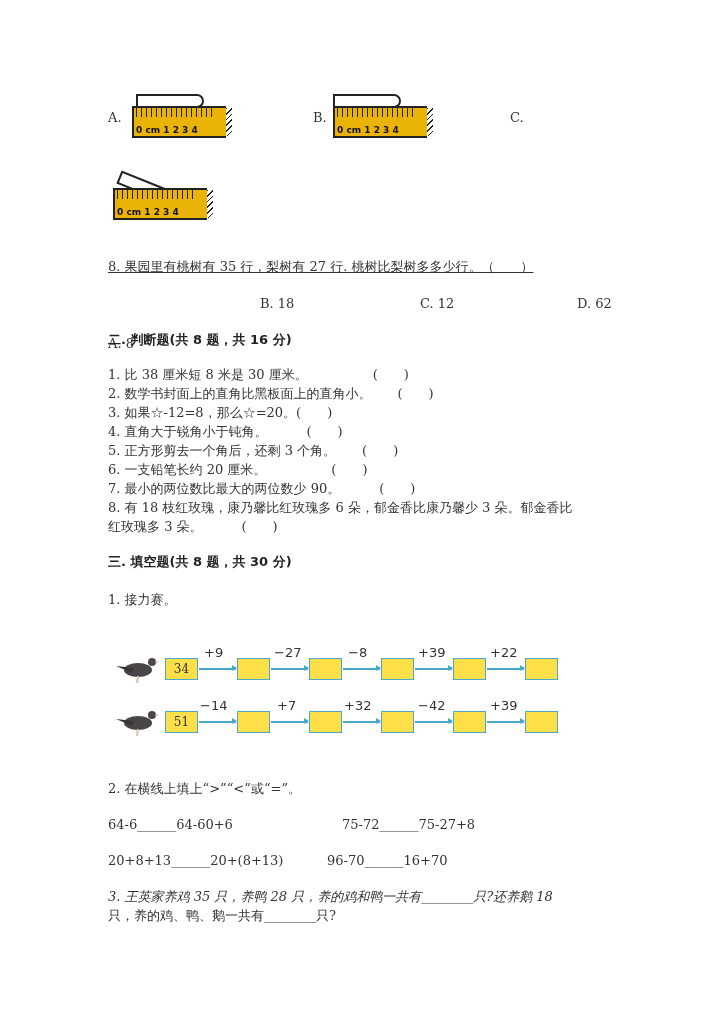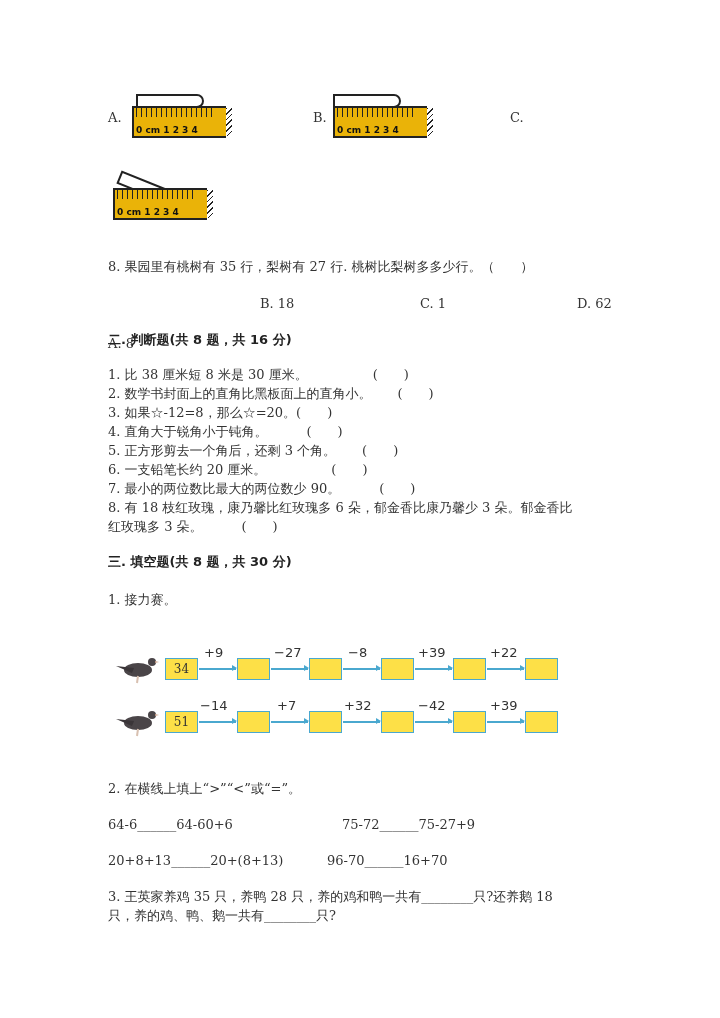--- a/index.html
+++ b/index.html
@@ -78,24 +78,24 @@
 <span class="abs opt-label" style="left:510px;top:110px;">C.</span>
 <div style="position:absolute;left:113px;top:160px;width:110px;height:58px;">
   <div class="pencil" style="left:6px;top:10px;width:58px;transform:rotate(22deg);transform-origin:left center;"></div>
   <div class="ruler" style="left:0;top:28px;">
     <div class="ticks"></div>
     <div class="nums">0 cm 1   2   3   4</div>
     <div class="zig"></div>
   </div>
 </div>
 
-<div class="abs line" style="left:108px;top:257px;">8. 果园里有桃树有 35 行，梨树有 27 行. 桃树比梨树多多少行。（　　）</div>
+<div class="abs line" style="left:108px;top:257px;text-decoration:underline;">8. 果园里有桃树有 35 行，梨树有 27 行. 桃树比梨树多多少行。（　　）</div>
 <span class="abs line" style="left:108px;top:294px;margin-top:40px;">A. 8</span>
 <span class="abs line" style="left:260px;top:294px;">B. 18</span>
-<span class="abs line" style="left:420px;top:294px;">C. 1</span>
+<span class="abs line" style="left:420px;top:294px;">C. 12</span>
 <span class="abs line" style="left:577px;top:294px;">D. 62</span>
 
 <div class="abs section-title" style="left:108px;top:331px;">二. 判断题(共 8 题，共 16 分)</div>
 <div class="abs" style="left:108px;top:365px;">
   <div class="line">1. 比 38 厘米短 8 米是 30 厘米。　　　　　(　　)</div>
   <div class="line">2. 数学书封面上的直角比黑板面上的直角小。　　(　　)</div>
   <div class="line">3. 如果☆-12=8，那么☆=20。(　　)</div>
   <div class="line">4. 直角大于锐角小于钝角。　　　(　　)</div>
   <div class="line">5. 正方形剪去一个角后，还剩 3 个角。　　(　　)</div>
   <div class="line">6. 一支铅笔长约 20 厘米。　　　　　(　　)</div>
@@ -154,18 +154,18 @@
   <div class="arrow" style="left:303px;width:37px;"></div>
   <span class="op" style="left:306px;">−42</span>
   <div class="box" style="left:341px;"></div>
   <div class="arrow" style="left:375px;width:37px;"></div>
   <span class="op" style="left:378px;">+39</span>
   <div class="box" style="left:413px;"></div>
 </div>
 
 <div class="abs line" style="left:108px;top:779px;">2. 在横线上填上“&gt;”“&lt;”或“=”。</div>
 <div class="abs line" style="left:108px;top:815px;">64-6______64-60+6</div>
-<div class="abs line" style="left:342px;top:815px;">75-72______75-27+9</div>
+<div class="abs line" style="left:342px;top:815px;">75-72______75-27+8</div>
 <div class="abs line" style="left:108px;top:851px;">20+8+13______20+(8+13)</div>
 <div class="abs line" style="left:327px;top:851px;">96-70______16+70</div>
 
-<div class="abs line" style="left:108px;top:887px;">3. 王英家养鸡 35 只，养鸭 28 只，养的鸡和鸭一共有________只?还养鹅 18</div>
+<div class="abs line" style="left:108px;top:887px;font-style:italic;">3. 王英家养鸡 35 只，养鸭 28 只，养的鸡和鸭一共有________只?还养鹅 18</div>
 <div class="abs line" style="left:108px;top:906px;">只，养的鸡、鸭、鹅一共有________只?</div>
 
 </body></html>

